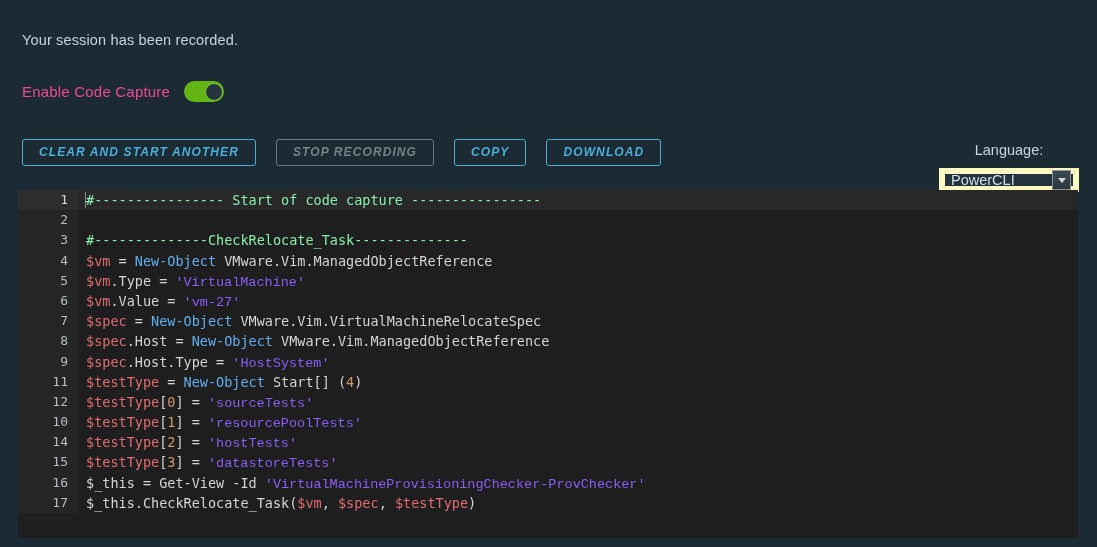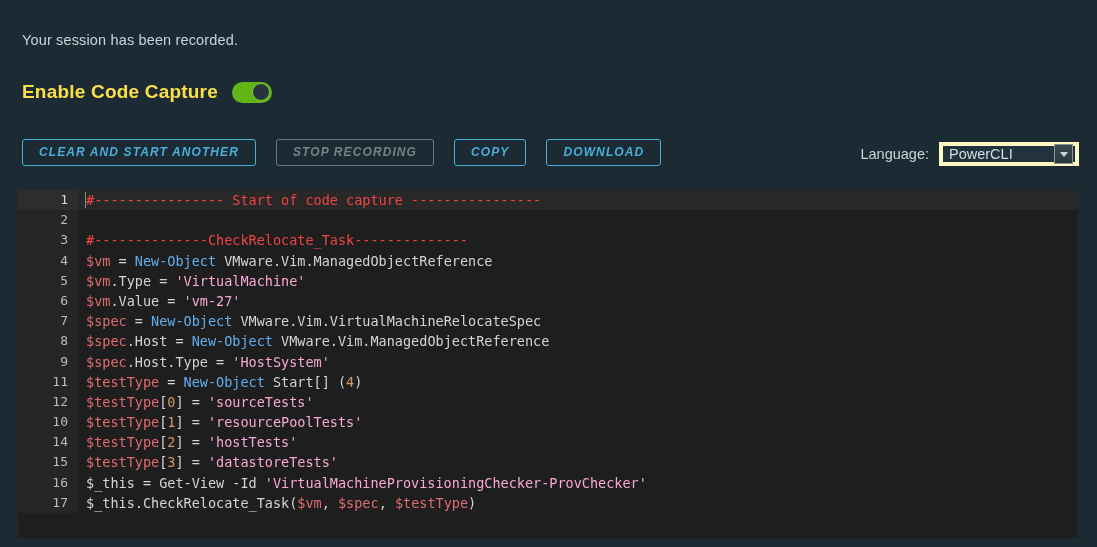--- a/index.html
+++ b/index.html
@@ -37,23 +37,23 @@
   
   .toggle-row {
     position: absolute;
     left: 22px;
     top: 81px;
     display: flex;
     align-items: center;
     gap: 14px;
   }
   .toggle-label {
-    font-size: 19px;
-    font-weight: bold;
-    color: #fde047;
+    font-size: 15px;
+    font-weight: normal;
+    color: #ec4899;
     letter-spacing: .2px;
     white-space: nowrap;
   }
   .switch {
     width: 40px;
     height: 21px;
     border-radius: 11px;
     background: #62b515;
     position: relative;
     cursor: pointer;
@@ -104,32 +104,33 @@
   }
 
   
   .lang-row {
     position: absolute;
     right: 18px;
     top: 142px;
     display: flex;
     align-items: center;
     gap: 10px;
+    flex-direction: column;
   }
   .lang-label {
     font-size: 14.5px;
     color: #c9d4db;
     white-space: nowrap;
   }
   .select-box {
     position: relative;
     width: 140px;
     height: 24px;
     background: #22333d;
-    border: 4px solid #fef9c3;
+    border: 6px solid #fef9c3;
     box-sizing: border-box;
     display: flex;
     align-items: center;
     cursor: pointer;
   }
   .select-value {
     font-size: 14.5px;
     color: #d5dde2;
     padding-left: 6px;
     white-space: nowrap;
@@ -206,24 +207,24 @@
     content: "";
     position: absolute;
     left: 7px;
     top: 2px;
     width: 1px;
     height: 16px;
     background: #8a8a8a;
   }
 
   
-  .tk-comment { color: #ef4444; }
+  .tk-comment { color: #86efac; }
   .tk-var     { color: #e06c70; }
   .tk-cmdlet  { color: #61afef; }
-  .tk-string  { color: #f9a8d4; }
+  .tk-string  { color: #8b5cf6; font-family: Liberation Mono, monospace; }
   .tk-plain   { color: #d4d4d4; }
   .tk-num     { color: #d19a66; }
 </style>
 </head>
 <body>
 
 <div class="panel">
 
   <div class="session-msg">Your session has been recorded.</div>
 

